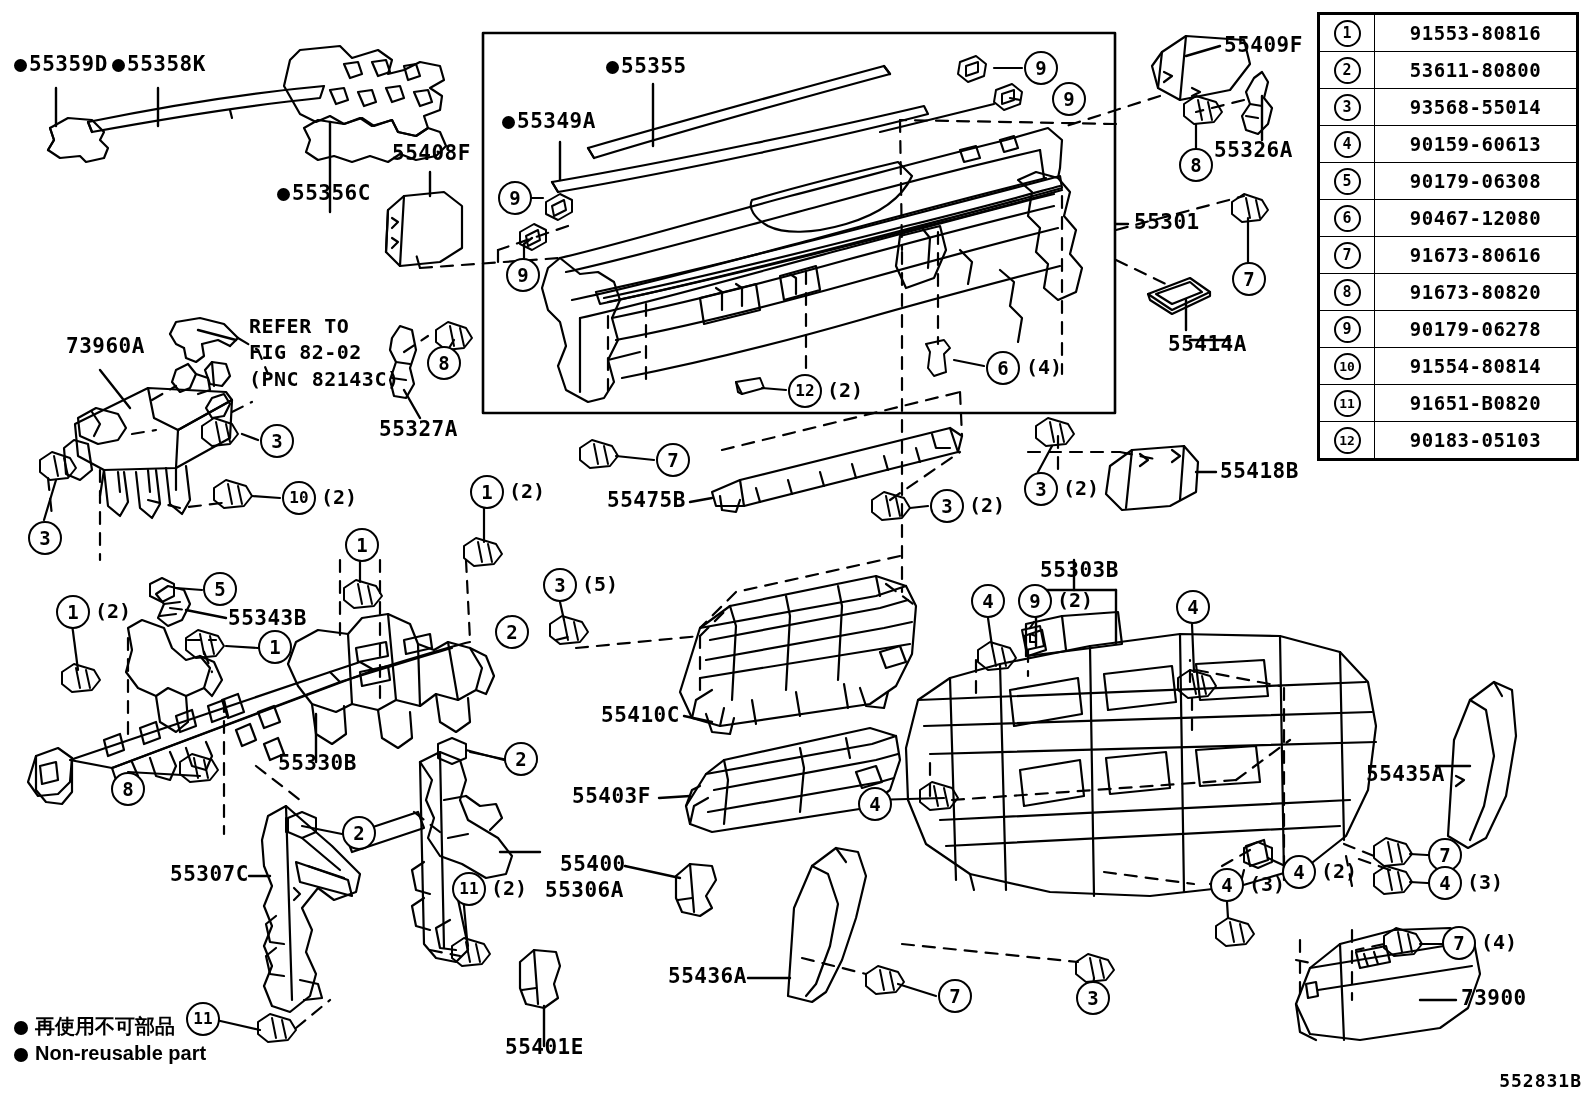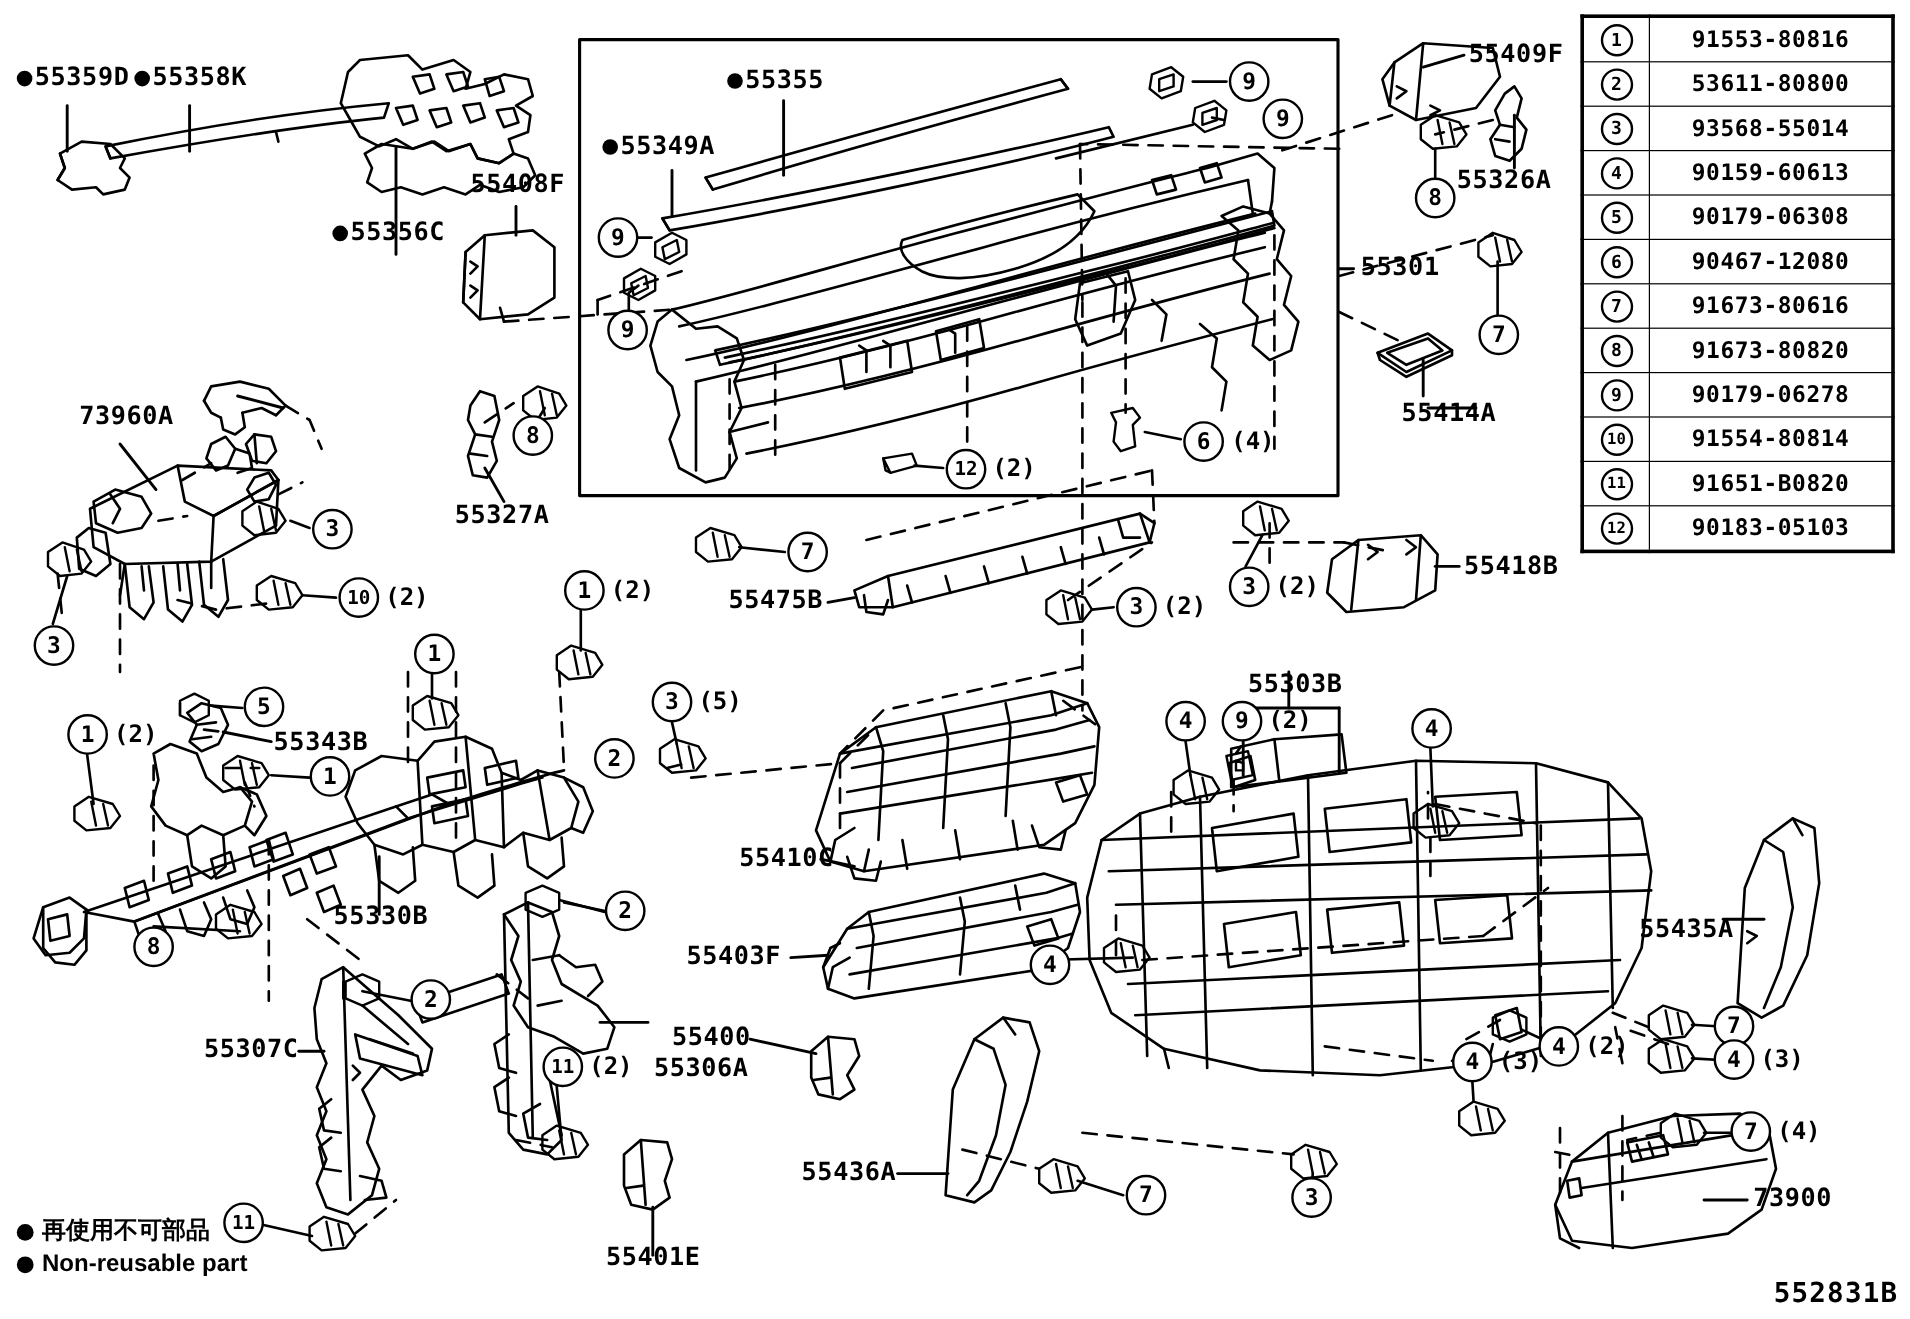--- a/index.html
+++ b/index.html
@@ -77,21 +77,21 @@
   
   #legend{position:absolute;left:14px;top:1013px;}
   .legrow{
     font-family:"Liberation Sans","DejaVu Sans",sans-serif;
     font-weight:bold;font-size:20px;line-height:1.35;white-space:nowrap;
   }
   .legrow .dot{width:14px;height:14px;margin-right:7px;vertical-align:-2px;}
   #diagram-code{
     position:absolute;right:10px;bottom:8px;
     font-family:"DejaVu Sans Mono","Liberation Mono",monospace;
-    font-weight:bold;font-size:23px;letter-spacing:1px;
+    font-weight:bold;font-size:18px;letter-spacing:1px;
   }
 </style>
 </head>
 <body>
 
 <div id="canvas">
 
   <svg class="art" viewBox="0 0 1592 1099" xmlns="http://www.w3.org/2000/svg">
     <g fill="none" stroke="#000" stroke-width="2.2" stroke-linejoin="round" stroke-linecap="round">
 
@@ -697,32 +697,35 @@
   <div class="plabel" style="left:502px;top:111px;"><span class="dot"></span><span>55349A</span></div>
   <div class="plabel" style="left:1224px;top:35px;"><span>55409F</span></div>
   <div class="plabel" style="left:1214px;top:140px;"><span>55326A</span></div>
   <div class="plabel" style="left:1134px;top:212px;"><span>55301</span></div>
   <div class="plabel" style="left:1168px;top:334px;"><span>55414A</span></div>
   <div class="plabel" style="left:66px;top:336px;"><span>73960A</span></div>
   <div class="plabel" style="left:379px;top:419px;"><span>55327A</span></div>
   <div class="plabel" style="left:228px;top:608px;"><span>55343B</span></div>
   <div class="plabel" style="left:278px;top:753px;"><span>55330B</span></div>
   <div class="plabel" style="left:607px;top:490px;"><span>55475B</span></div>
-  <div class="plabel" style="left:601px;top:705px;margin-left:15px;"><span>55410C</span></div>
+  <div class="plabel" style="left:601px;top:705px;"><span>55410C</span></div>
   <div class="plabel" style="left:1220px;top:461px;"><span>55418B</span></div>
   <div class="plabel" style="left:1040px;top:533px;margin-top:27px;"><span>55303B</span></div>
   <div class="plabel" style="left:572px;top:786px;"><span>55403F</span></div>
   <div class="plabel" style="left:170px;top:864px;"><span>55307C</span></div>
   <div class="plabel" style="left:545px;top:880px;"><span>55306A</span></div>
   <div class="plabel" style="left:560px;top:854px;"><span>55400</span></div>
   <div class="plabel" style="left:668px;top:966px;"><span>55436A</span></div>
   <div class="plabel" style="left:505px;top:1037px;"><span>55401E</span></div>
   <div class="plabel" style="left:1366px;top:764px;"><span>55435A</span></div>
   <div class="plabel" style="left:1461px;top:988px;"><span>73900</span></div>
 
+  <div class="refnote" style="left:249px;top:313px;">REFER TO
+FIG 82-02
+(PNC 82143C)</div>
 
   <div class="callout" style="left:1024px;top:51px;">9</div>
   <div class="callout" style="left:1052px;top:82px;">9</div>
   <div class="callout" style="left:498px;top:181px;">9</div>
   <div class="callout" style="left:506px;top:258px;">9</div>
   <div class="callout" style="left:1179px;top:148px;">8</div>
   <div class="callout" style="left:1232px;top:262px;">7</div>
   <div class="callout" style="left:986px;top:351px;">6</div>
   <div class="qty" style="left:1026px;top:357px;">(4)</div>
   <div class="callout wide" style="left:788px;top:374px;">12</div>

